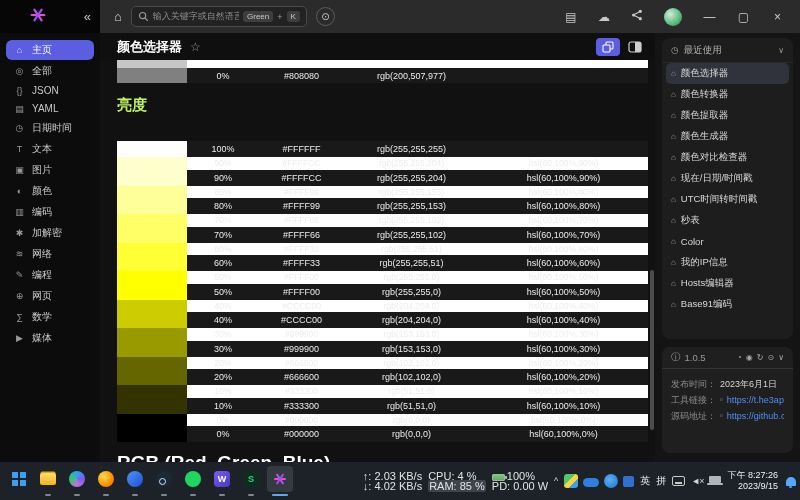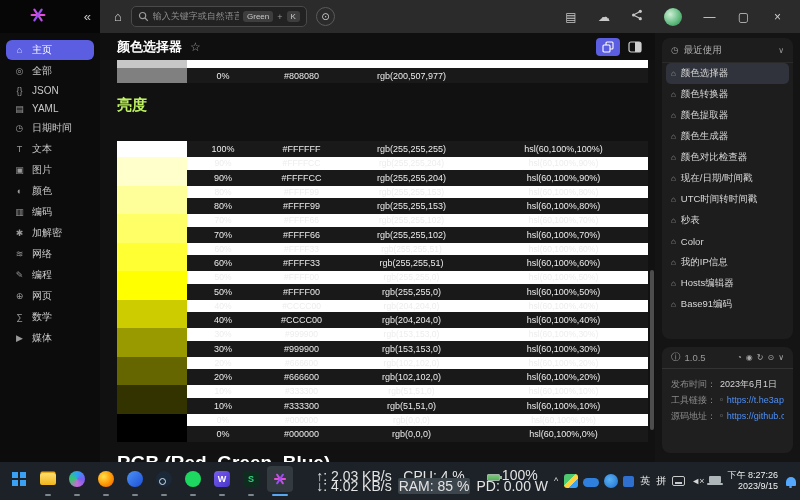--- a/index.html
+++ b/index.html
@@ -80,21 +80,21 @@
 .g-explorer{width:16px;height:12px;border-radius:2px;background:linear-gradient(#ffe06e,#f0b41c);box-shadow:0 -2px 0 -0.5px #e8a81c;}
 .g-copilot{width:16px;height:16px;border-radius:50%;background:conic-gradient(#2aa3f4,#7a5df0,#c86dd7,#35c76a,#2aa3f4);}
 .g-firefox{width:16px;height:16px;border-radius:50%;background:radial-gradient(circle at 35% 35%,#ffe14d,#ff9400 55%,#e5542b);}
 .g-blue-app{width:16px;height:16px;border-radius:50%;background:linear-gradient(135deg,#4d94f5,#1d4ed8);}
 .g-steam{width:16px;height:16px;border-radius:50%;background:#1b2838;position:relative;}
 .g-steam::after{content:"";position:absolute;left:3px;top:7px;width:5px;height:5px;border-radius:50%;border:1.5px solid #cfe3f5;}
 .g-spotify{width:16px;height:16px;border-radius:50%;background:#1ed760;}
 .g-w-app{width:16px;height:16px;border-radius:4px;background:linear-gradient(135deg,#7b5cf0,#4636c9);color:#fff;font-size:9px;font-weight:bold;display:flex;align-items:center;justify-content:center;}
 .g-s-app{width:16px;height:16px;border-radius:4px;background:#0f2d1f;color:#35d07f;font-size:9px;font-weight:bold;display:flex;align-items:center;justify-content:center;}
 .tray{position:absolute;right:4px;top:0;height:38px;display:flex;align-items:center;gap:6px;}
-.tcol{font-size:14px;line-height:10.5px;color:#e3e3e3;white-space:nowrap;text-align:center;}
+.tcol{font-size:11px;line-height:10.5px;color:#e3e3e3;white-space:nowrap;}
 .ram-badge{background:#3d454c;border-radius:2px;padding:0 1px;}
 .batt{display:inline-block;width:13px;height:7px;border:1px solid #9fb3a4;border-radius:1px;background:linear-gradient(#7ac77a,#5aaf5a);position:relative;vertical-align:-1px;margin-right:2px;}
 .batt::after{content:"";position:absolute;right:-3px;top:1px;width:2px;height:3px;background:#9fb3a4;}
 .chev-up{color:#dadada;font-size:9px;}
 .tray-ic{width:14px;height:14px;border-radius:3px;flex:none;}
 .g-weather{background:linear-gradient(135deg,#4ec96f 0 40%,#ffd23e 40% 65%,#3aa0f3 65%);}
 .g-onedrive{width:16px;height:9px;border-radius:5px;background:#2f80de;margin-top:2px;}
 .g-security{border-radius:50%;background:radial-gradient(circle at 40% 40%,#5ab1f2,#1d6fd1);}
 .g-blue-square{width:11px;height:11px;border-radius:2px;background:#2f6fd0;}
 .ime{font-size:10px;color:#eee;}
@@ -254,21 +254,20 @@
           <span class="cell c3">rgb(200,507,977)</span>
         </div>
 
         <h2 class="sec-title">亮度</h2>
         <div id="color-table">
             <div class="trow">
               <span class="c0" style="background: rgb(255, 255, 255);"></span>
               <span class="cell c1">100%</span>
               <span class="cell c2">#FFFFFF</span>
               <span class="cell c3">rgb(255,255,255)</span>
-              <span class="cell c4">hsl(60,100%,100%)</span>
             </div>
             <div class="tband">
               <span class="c0" style="background: rgb(255, 255, 204);"></span>
               <span class="cell c1">90%</span>
               <span class="cell c2">#FFFFCC</span>
               <span class="cell c3">rgb(255,255,204)</span>
               <span class="cell c4">hsl(60,100%,90%)</span>
             </div>
             <div class="trow">
               <span class="c0" style="background: rgb(255, 255, 204);"></span>

